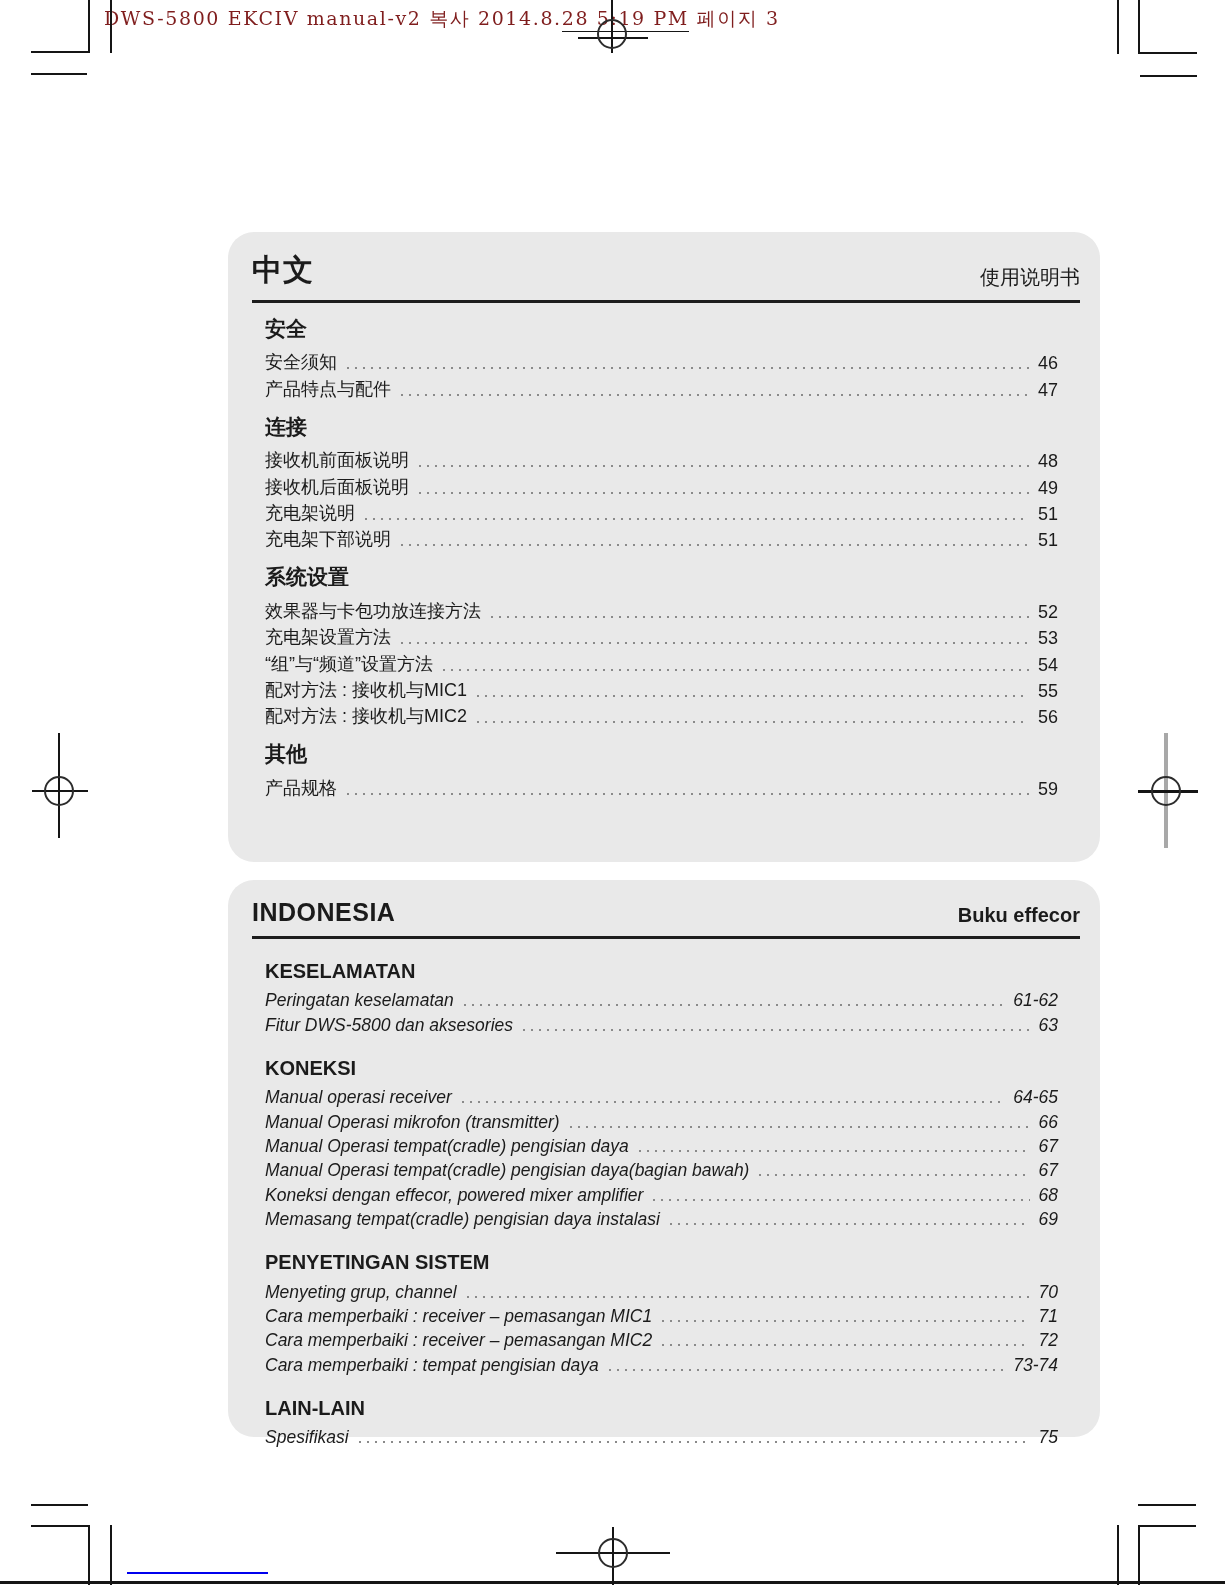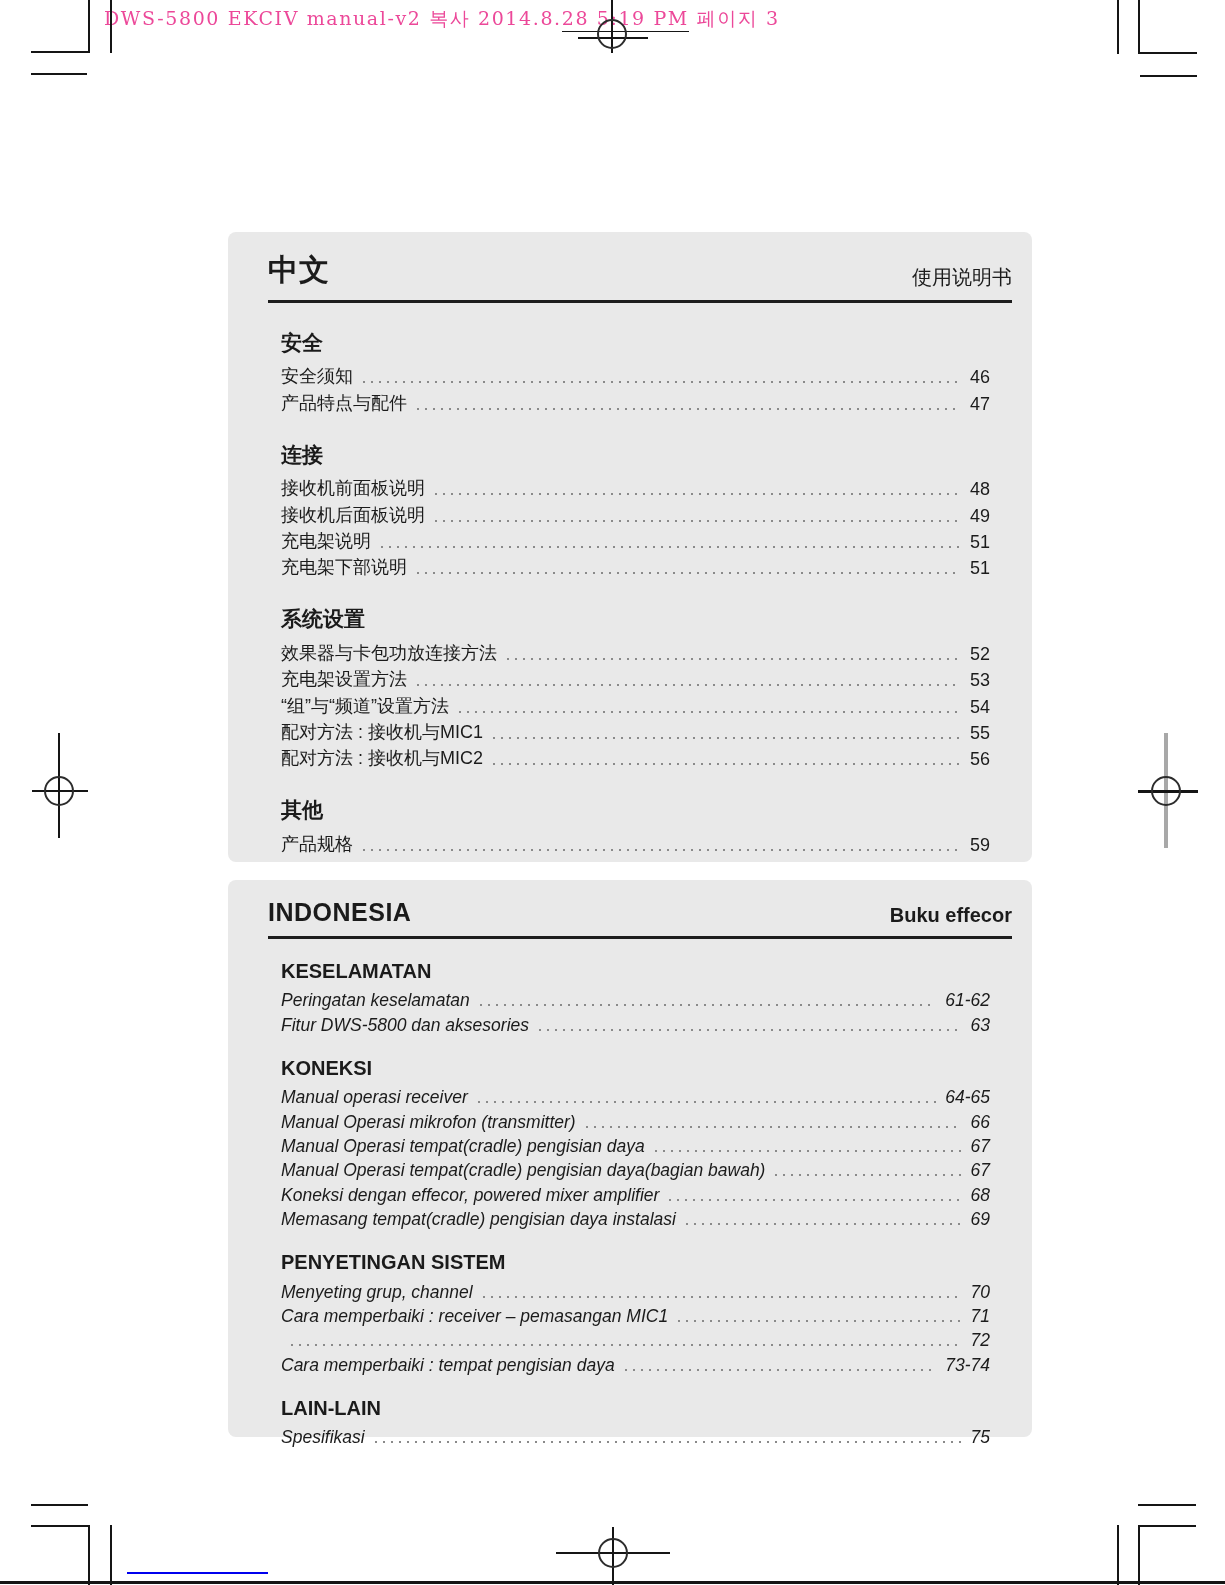--- a/index.html
+++ b/index.html
@@ -16,42 +16,42 @@
   .mark.gray{background:#a8a8a8;}
   .mark.blue{background:#0000ee;}
   .regcircle{
     position:absolute;width:30px;height:30px;border:2px solid #2c2c2c;
     border-radius:50%;box-sizing:border-box;background:transparent;
   }
   
   .proof-header{
     position:absolute;left:104px;top:6px;
     font-family:"DejaVu Serif","Liberation Serif",serif;
-    font-size:19px;letter-spacing:1.6px;color:#ec4899;white-space:nowrap;
+    font-size:19px;letter-spacing:1.6px;color:#7f1d1d;white-space:nowrap;
   }
   .proof-header .u{border-bottom:1.5px solid #161616;padding-bottom:2px;}
   
   .panel{
-    position:absolute;left:228px;width:804px;
-    background:#e9e9e9;border-radius:8px;
-    box-sizing:border-box;padding:18px 20px 0 40px;
+    position:absolute;left:228px;width:872px;
+    background:#e9e9e9;border-radius:26px;
+    box-sizing:border-box;padding:18px 20px 0 24px;
   }
   .panel.cn{top:232px;height:630px;}
   .panel.id{top:880px;height:557px;}
   .panel-head{
     display:flex;justify-content:space-between;align-items:flex-end;
     border-bottom:3px solid #1d1d1d;padding-bottom:9px;
   }
   .cn .panel-title{font-size:30px;font-weight:bold;letter-spacing:1px;}
   .cn .panel-subtitle{font-size:20px;font-weight:500;}
   .id .panel-title{font-size:25px;font-weight:bold;letter-spacing:.5px;}
   .id .panel-subtitle{font-size:20px;font-weight:bold;}
   .toc{margin:0 22px 0 13px;}
   .group-heading{font-weight:bold;}
-  .cn .group{margin-top:26px;}
+  .cn .group{margin-top:12px;}
   .cn .group-heading{font-size:21px;margin-bottom:5px;}
   .cn .row{height:26.4px;font-size:18px;}
   .id .group{margin-top:21px;}
   .id .group-heading{font-size:20px;margin-bottom:4px;}
   .id .row{height:24.4px;font-size:17.5px;font-style:italic;}
   .row{display:flex;align-items:flex-end;white-space:nowrap;}
   .row .label{flex:0 0 auto;}
   .row .leader{
     flex:1 1 auto;height:2px;margin:0 9px 5px 10px;
     background:repeating-linear-gradient(to right,#8a8a8a 0 2px,transparent 2px 8px);
@@ -245,20 +245,21 @@
             <span class="label">Menyeting grup, channel</span>
             <span class="leader"></span>
             <span class="page">70</span>
           </div>
           <div class="row">
             <span class="label">Cara memperbaiki : receiver – pemasangan MIC1</span>
             <span class="leader"></span>
             <span class="page">71</span>
           </div>
           <div class="row">
+            <span class="label">Cara memperbaiki : receiver – pemasangan MIC2</span>
             <span class="leader"></span>
             <span class="page">72</span>
           </div>
           <div class="row">
             <span class="label">Cara memperbaiki : tempat pengisian daya</span>
             <span class="leader"></span>
             <span class="page">73-74</span>
           </div>
         </div>
         <div class="group">

